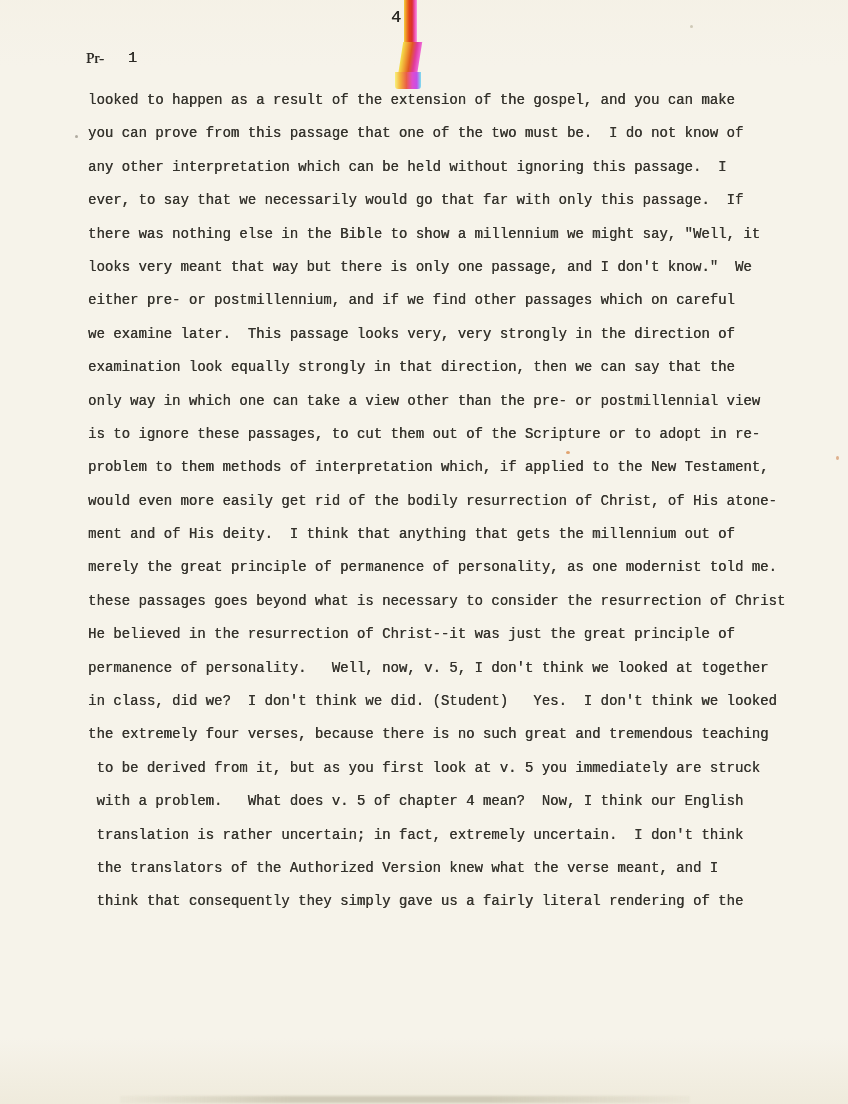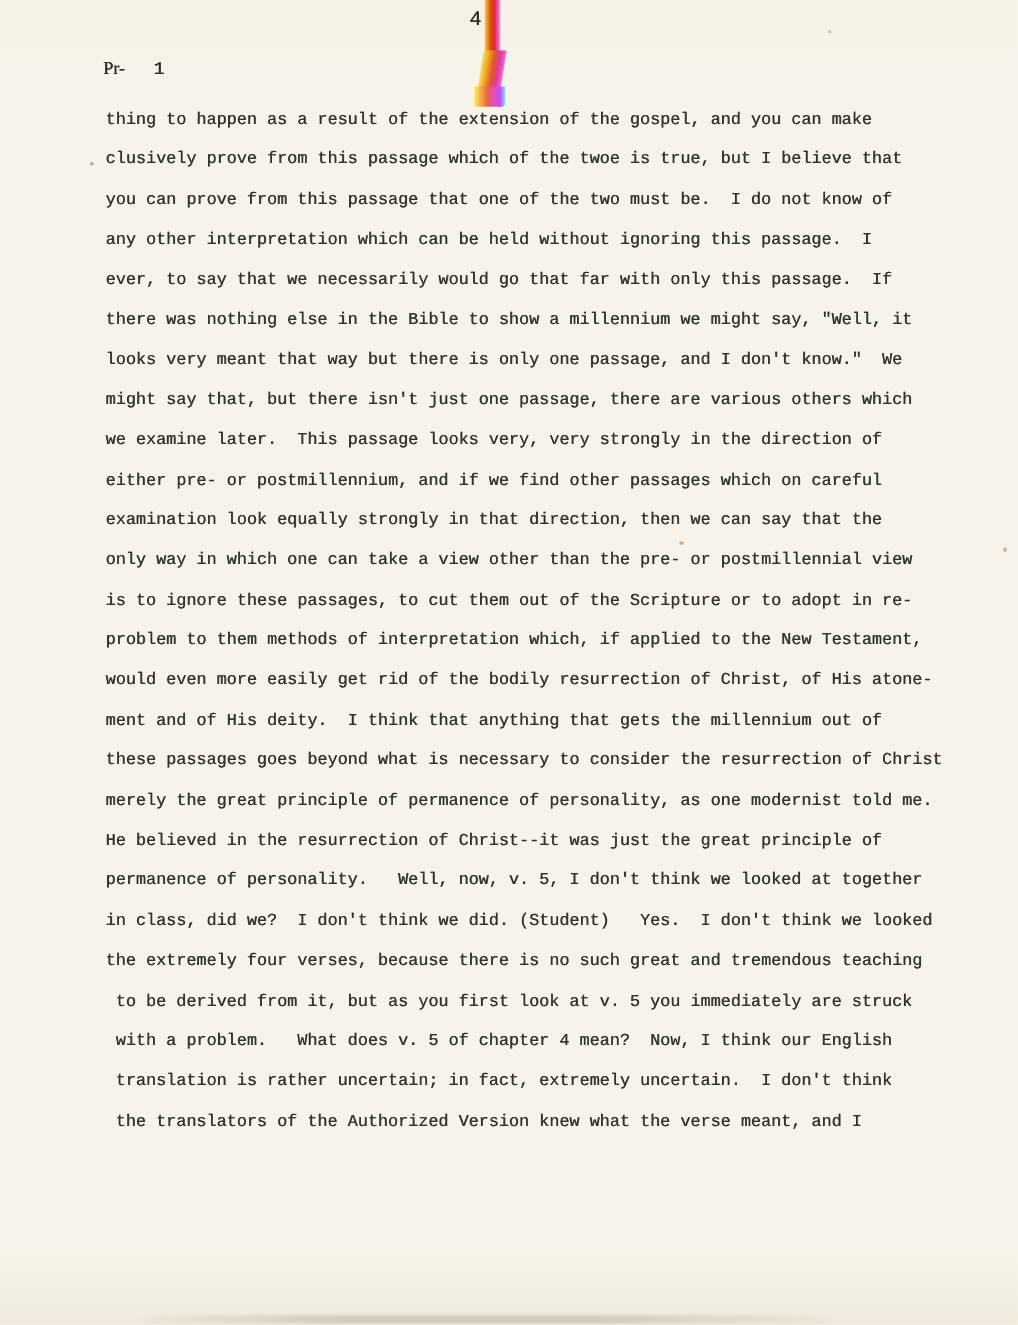--- a/index.html
+++ b/index.html
@@ -103,43 +103,42 @@
   <div class="speck speck2"></div>
   <div class="speck speck3"></div>
   <div class="speck speck4"></div>
 
   <div class="page-number">4</div>
 
   <div class="hdr hdr-left">Pr-</div>
   <div class="hdr hdr-ref">1</div>
 
   <div class="body-text">
-      <div class="line">thing to happen as a result of the extension of the gospel, and you can make</div>
-      <div class="line">clusively prove from this passage which of the twoe is true, but I believe that</div>
+      <div class="line">looked to happen as a result of the extension of the gospel, and you can make</div>
       <div class="line">you can prove from this passage that one of the two must be.  I do not know of</div>
       <div class="line">any other interpretation which can be held without ignoring this passage.  I</div>
       <div class="line">ever, to say that we necessarily would go that far with only this passage.  If</div>
       <div class="line">there was nothing else in the Bible to show a millennium we might say, "Well, it</div>
       <div class="line">looks very meant that way but there is only one passage, and I don't know."  We</div>
-      <div class="line">might say that, but there isn't just one passage, there are various others which</div>
+      <div class="line">either pre- or postmillennium, and if we find other passages which on careful</div>
       <div class="line">we examine later.  This passage looks very, very strongly in the direction of</div>
-      <div class="line">either pre- or postmillennium, and if we find other passages which on careful</div>
       <div class="line">examination look equally strongly in that direction, then we can say that the</div>
       <div class="line">only way in which one can take a view other than the pre- or postmillennial view</div>
       <div class="line">is to ignore these passages, to cut them out of the Scripture or to adopt in re-</div>
       <div class="line">problem to them methods of interpretation which, if applied to the New Testament,</div>
       <div class="line">would even more easily get rid of the bodily resurrection of Christ, of His atone-</div>
       <div class="line">ment and of His deity.  I think that anything that gets the millennium out of</div>
+      <div class="line">merely the great principle of permanence of personality, as one modernist told me.</div>
       <div class="line">these passages goes beyond what is necessary to consider the resurrection of Christ</div>
-      <div class="line">merely the great principle of permanence of personality, as one modernist told me.</div>
       <div class="line">He believed in the resurrection of Christ--it was just the great principle of</div>
       <div class="line">permanence of personality.   Well, now, v. 5, I don't think we looked at together</div>
       <div class="line">in class, did we?  I don't think we did. (Student)   Yes.  I don't think we looked</div>
       <div class="line">the extremely four verses, because there is no such great and tremendous teaching</div>
       <div class="line"> to be derived from it, but as you first look at v. 5 you immediately are struck</div>
       <div class="line"> with a problem.   What does v. 5 of chapter 4 mean?  Now, I think our English</div>
       <div class="line"> translation is rather uncertain; in fact, extremely uncertain.  I don't think</div>
       <div class="line"> the translators of the Authorized Version knew what the verse meant, and I</div>
+      <div class="line"> think that consequently they simply gave us a fairly literal rendering of the</div>
     </div>
 
   <div class="bottom-smudge"></div>
 
 </main>
 
 </body></html>

